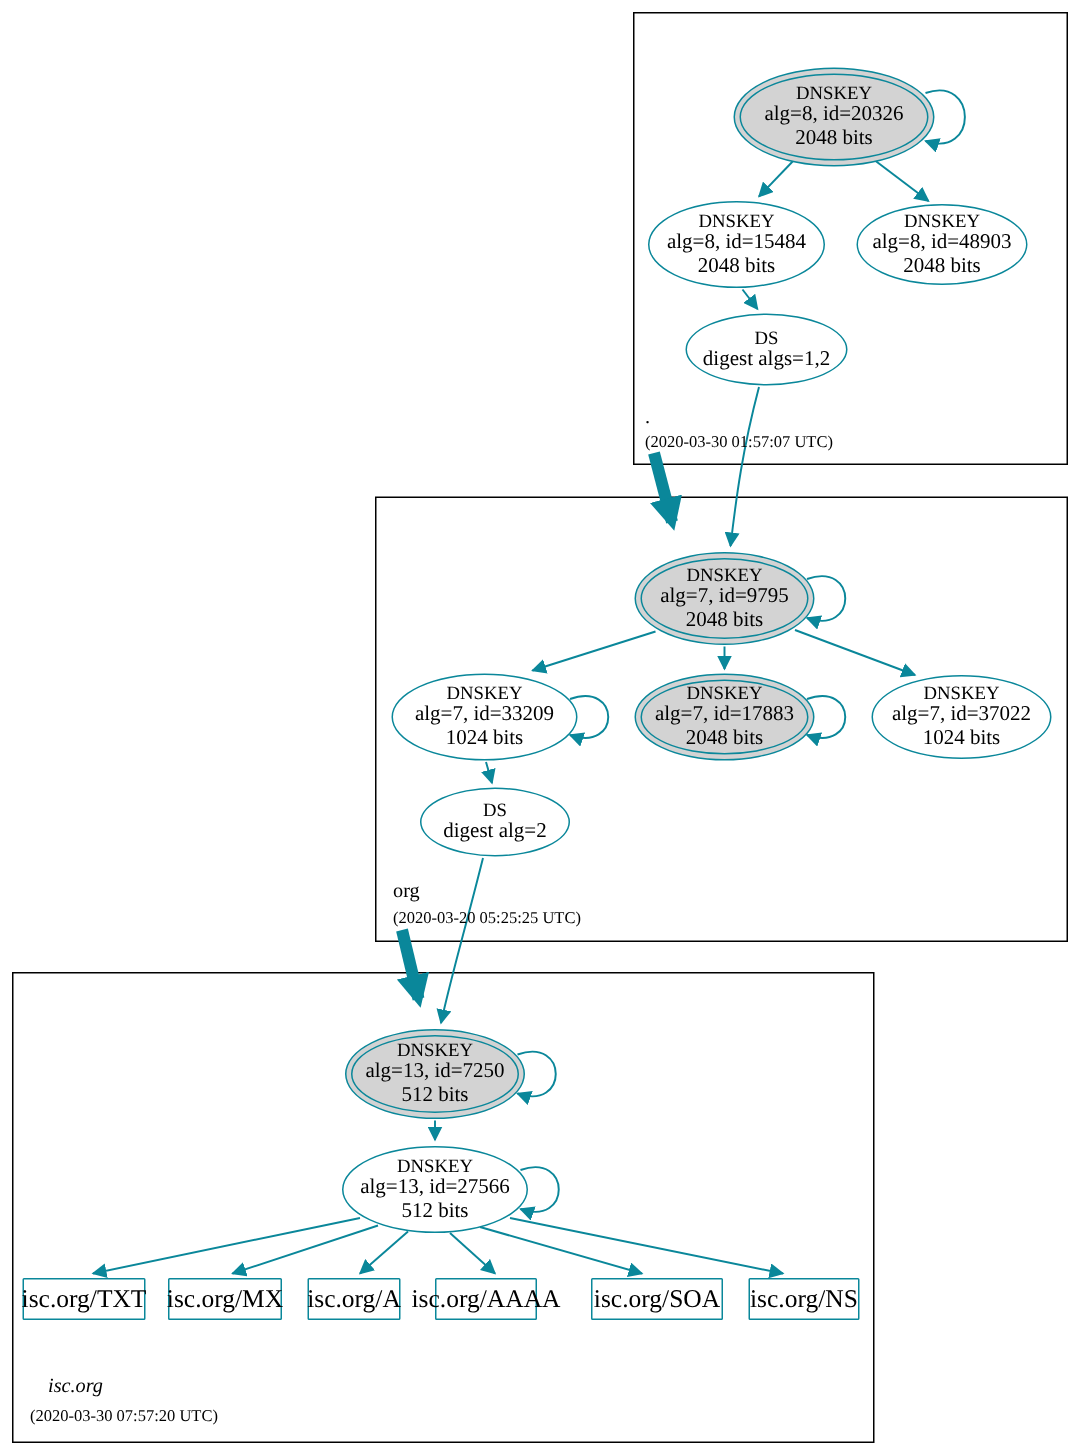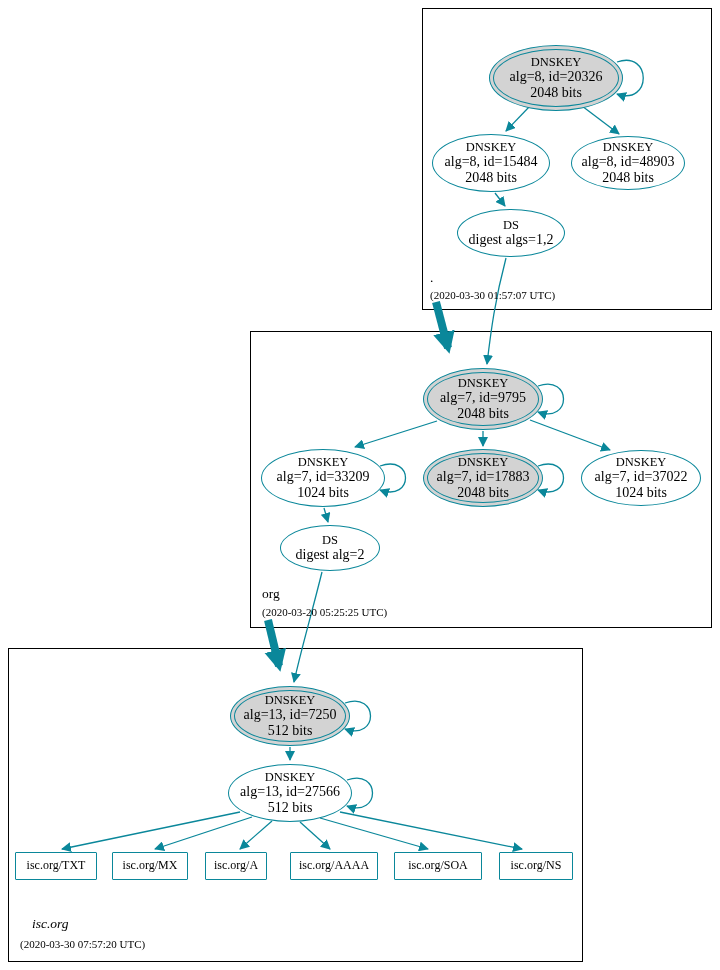--- a/index.html
+++ b/index.html
@@ -13,21 +13,21 @@
 
   .node { position:absolute; z-index:2; display:flex; flex-direction:column;
           align-items:center; justify-content:center; text-align:right;
           border:1.3px solid #0a879a; background:#fff; line-height:1.15; }
   .ellipse { border-radius:50%; }
   .gray { background:#d3d3d3; }
   .double::before { content:""; position:absolute; left:3px; right:3px; top:3px; bottom:3px;
                     border:1px solid #0a879a; border-radius:50%; pointer-events:none; }
   .node .t { font-size:12.5px; }
   .node .d { font-size:14px; }
-  .rect { font-size:12px; border-radius:1px; }
+  .rect { font-size:17px; border-radius:1px; }
 
   .zone-name { position:absolute; z-index:2; font-size:13.5px; }
   .zone-ts   { position:absolute; z-index:2; font-size:11px;font-family:Liberation Serif, serif; }
 </style>
 </head>
 <body>
 
 <div class="canvas">
 
   <div class="zone-box" style="left:422px; top:8px; width:290px; height:302px;"></div>
@@ -148,21 +148,21 @@
 
   <div class="node rect" style="left:15px; top:852px; width:82px; height:28px;">
     <span>isc.org/TXT</span>
   </div>
   <div class="node rect" style="left:112px; top:852px; width:76px; height:28px;">
     <span>isc.org/MX</span>
   </div>
   <div class="node rect" style="left:205px; top:852px; width:62px; height:28px;">
     <span>isc.org/A</span>
   </div>
-  <div class="node rect" style="left:290px; top:852px; width:88px; height:28px;">
+  <div class="node rect" style="left:290px; top:852px; width:68px; height:28px;">
     <span>isc.org/AAAA</span>
   </div>
   <div class="node rect" style="left:394px; top:852px; width:88px; height:28px;">
     <span>isc.org/SOA</span>
   </div>
   <div class="node rect" style="left:499px; top:852px; width:74px; height:28px;">
     <span>isc.org/NS</span>
   </div>
 
   <div class="zone-name" style="left:32px; top:916px;font-style:italic;">isc.org</div>

